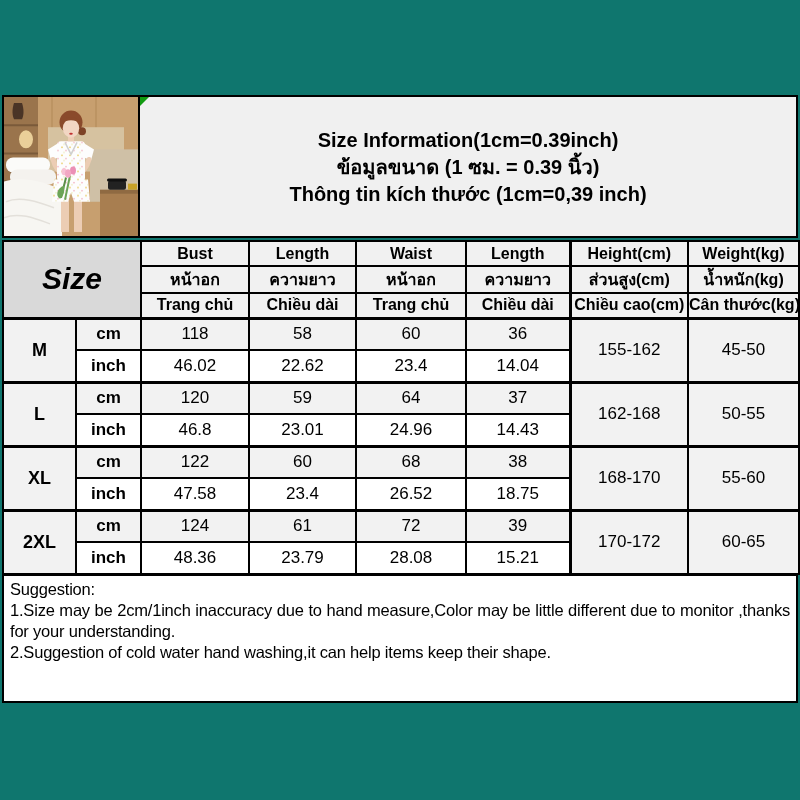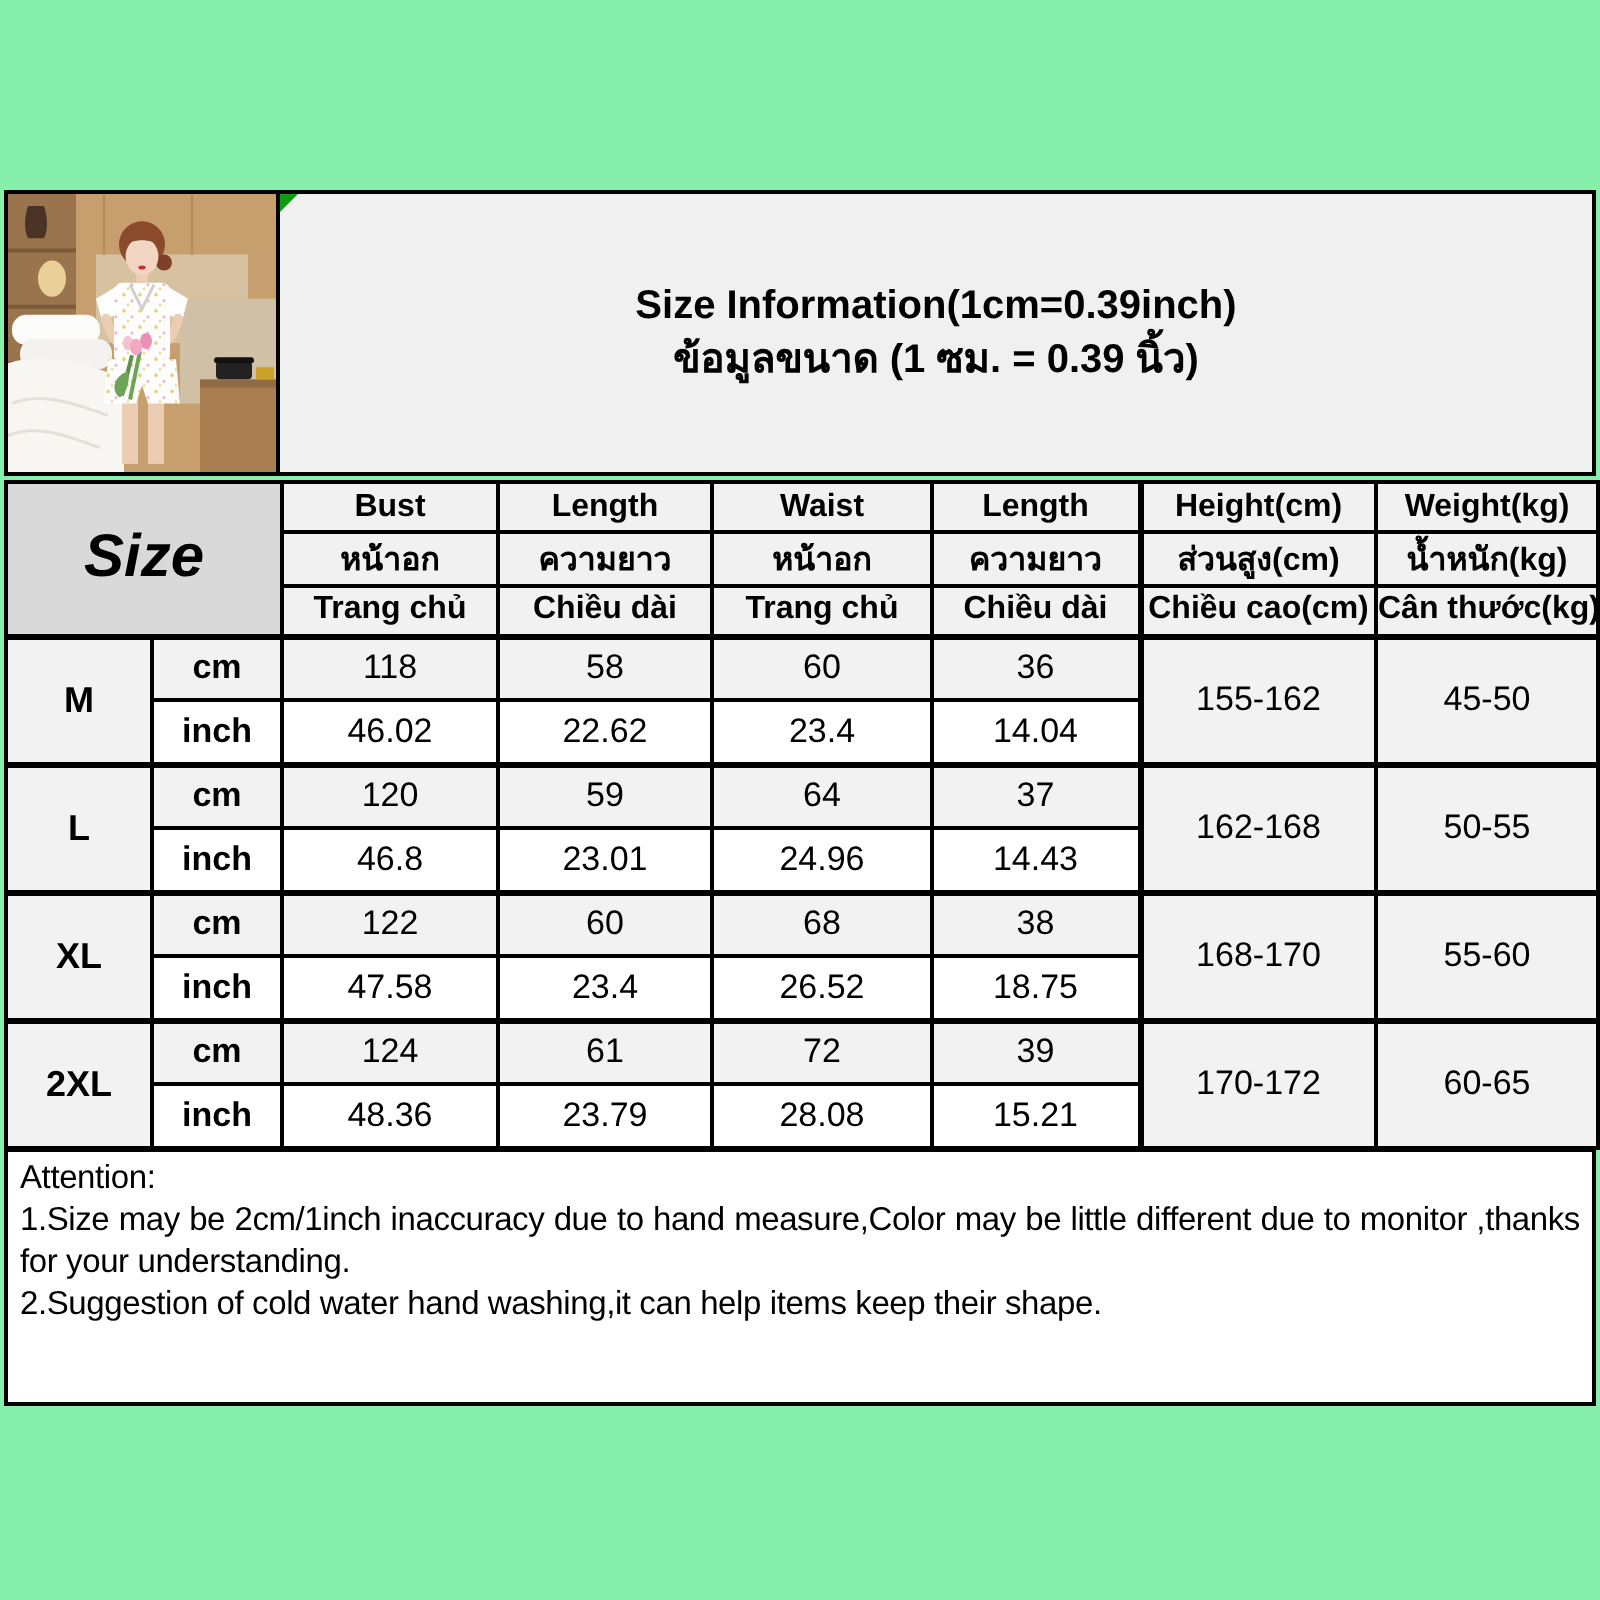--- a/index.html
+++ b/index.html
@@ -1,17 +1,17 @@
 <!DOCTYPE html>
 <html><head>
 <meta charset="utf-8">
 <style>
   html,body { margin:0; padding:0; background:#ffffff; }
   .canvas {
-    position:relative; width:800px; height:800px; background:#86efac;
+    position:relative; width:800px; height:800px; background:#0f766e;
     font-family:"Liberation Sans", sans-serif; color:#000; overflow:hidden;
   }
 
   
   .top-block { position:absolute; left:2px; top:95px; width:796px; height:143px; display:flex; }
   .photo {
     flex:none; width:138px; height:143px; box-sizing:border-box;
     border:2px solid #000; background:#c79f6f; overflow:hidden;
   }
   .photo svg { display:block; width:100%; height:100%; }
@@ -139,20 +139,21 @@
             <ellipse cx="69" cy="73" rx="3" ry="4" fill="#eb8fb5"></ellipse>
             <ellipse cx="64" cy="76" rx="3" ry="4.2" fill="#f2a7c3"></ellipse>
           </g>
         </g>
       </svg>
     </div>
     <div class="title-box">
       <div class="corner-marker"></div>
       <div class="title-line">Size Information(1cm=0.39inch)</div>
       <div class="title-line">ข้อมูลขนาด (1 ซม. = 0.39 นิ้ว)</div>
+      <div class="title-line">Thông tin kích thước (1cm=0,39 inch)</div>
     </div>
   </div>
 
   <table class="size-table">
     <colgroup>
       <col style="width:73px">
         <col style="width:65px">
         <col style="width:108px">
         <col style="width:107px">
       <col style="width:110px">
@@ -257,18 +258,18 @@
         <td class="unit">inch</td>
         <td>48.36</td>
         <td>23.79</td>
         <td>28.08</td>
         <td>15.21</td>
       </tr>
     </tbody>
   </table>
 
   <div class="attention">
-    <div>Attention:</div>
+    <div>Suggestion:</div>
     <p class="note">1.Size may be 2cm/1inch inaccuracy due to hand measure,Color may be little different due to monitor ,thanks for your understanding.</p>
     <p class="note">2.Suggestion of cold water hand washing,it can help items keep their shape.</p>
   </div>
 
 </div>
 
 </body></html>

